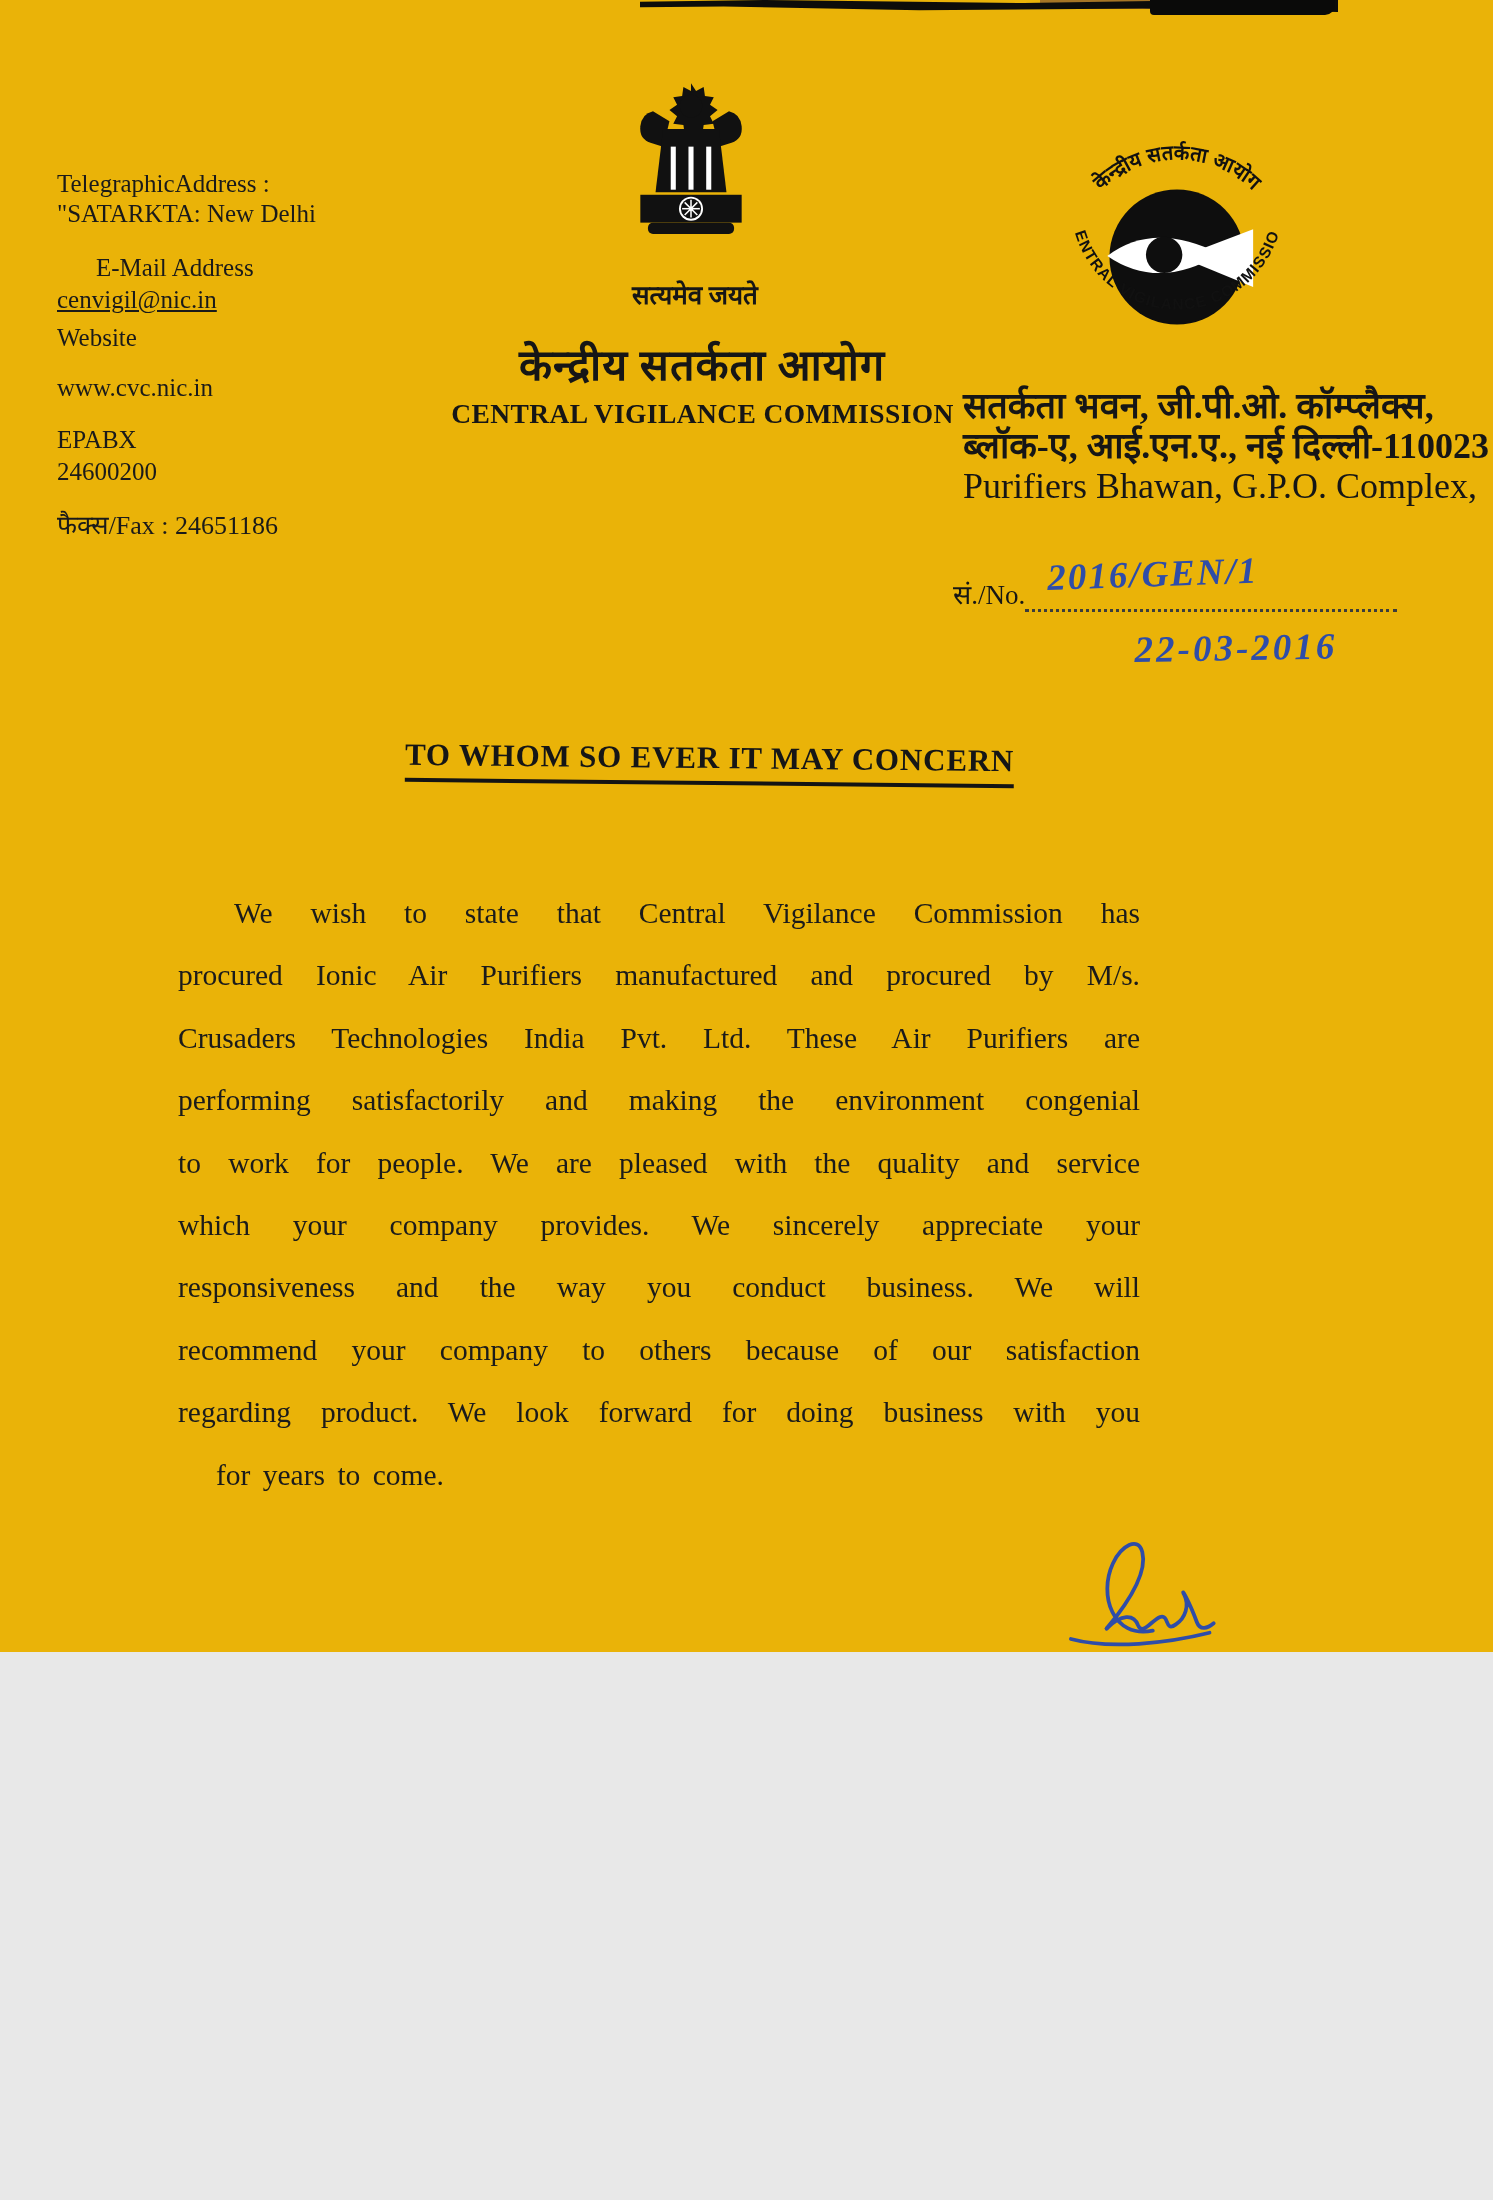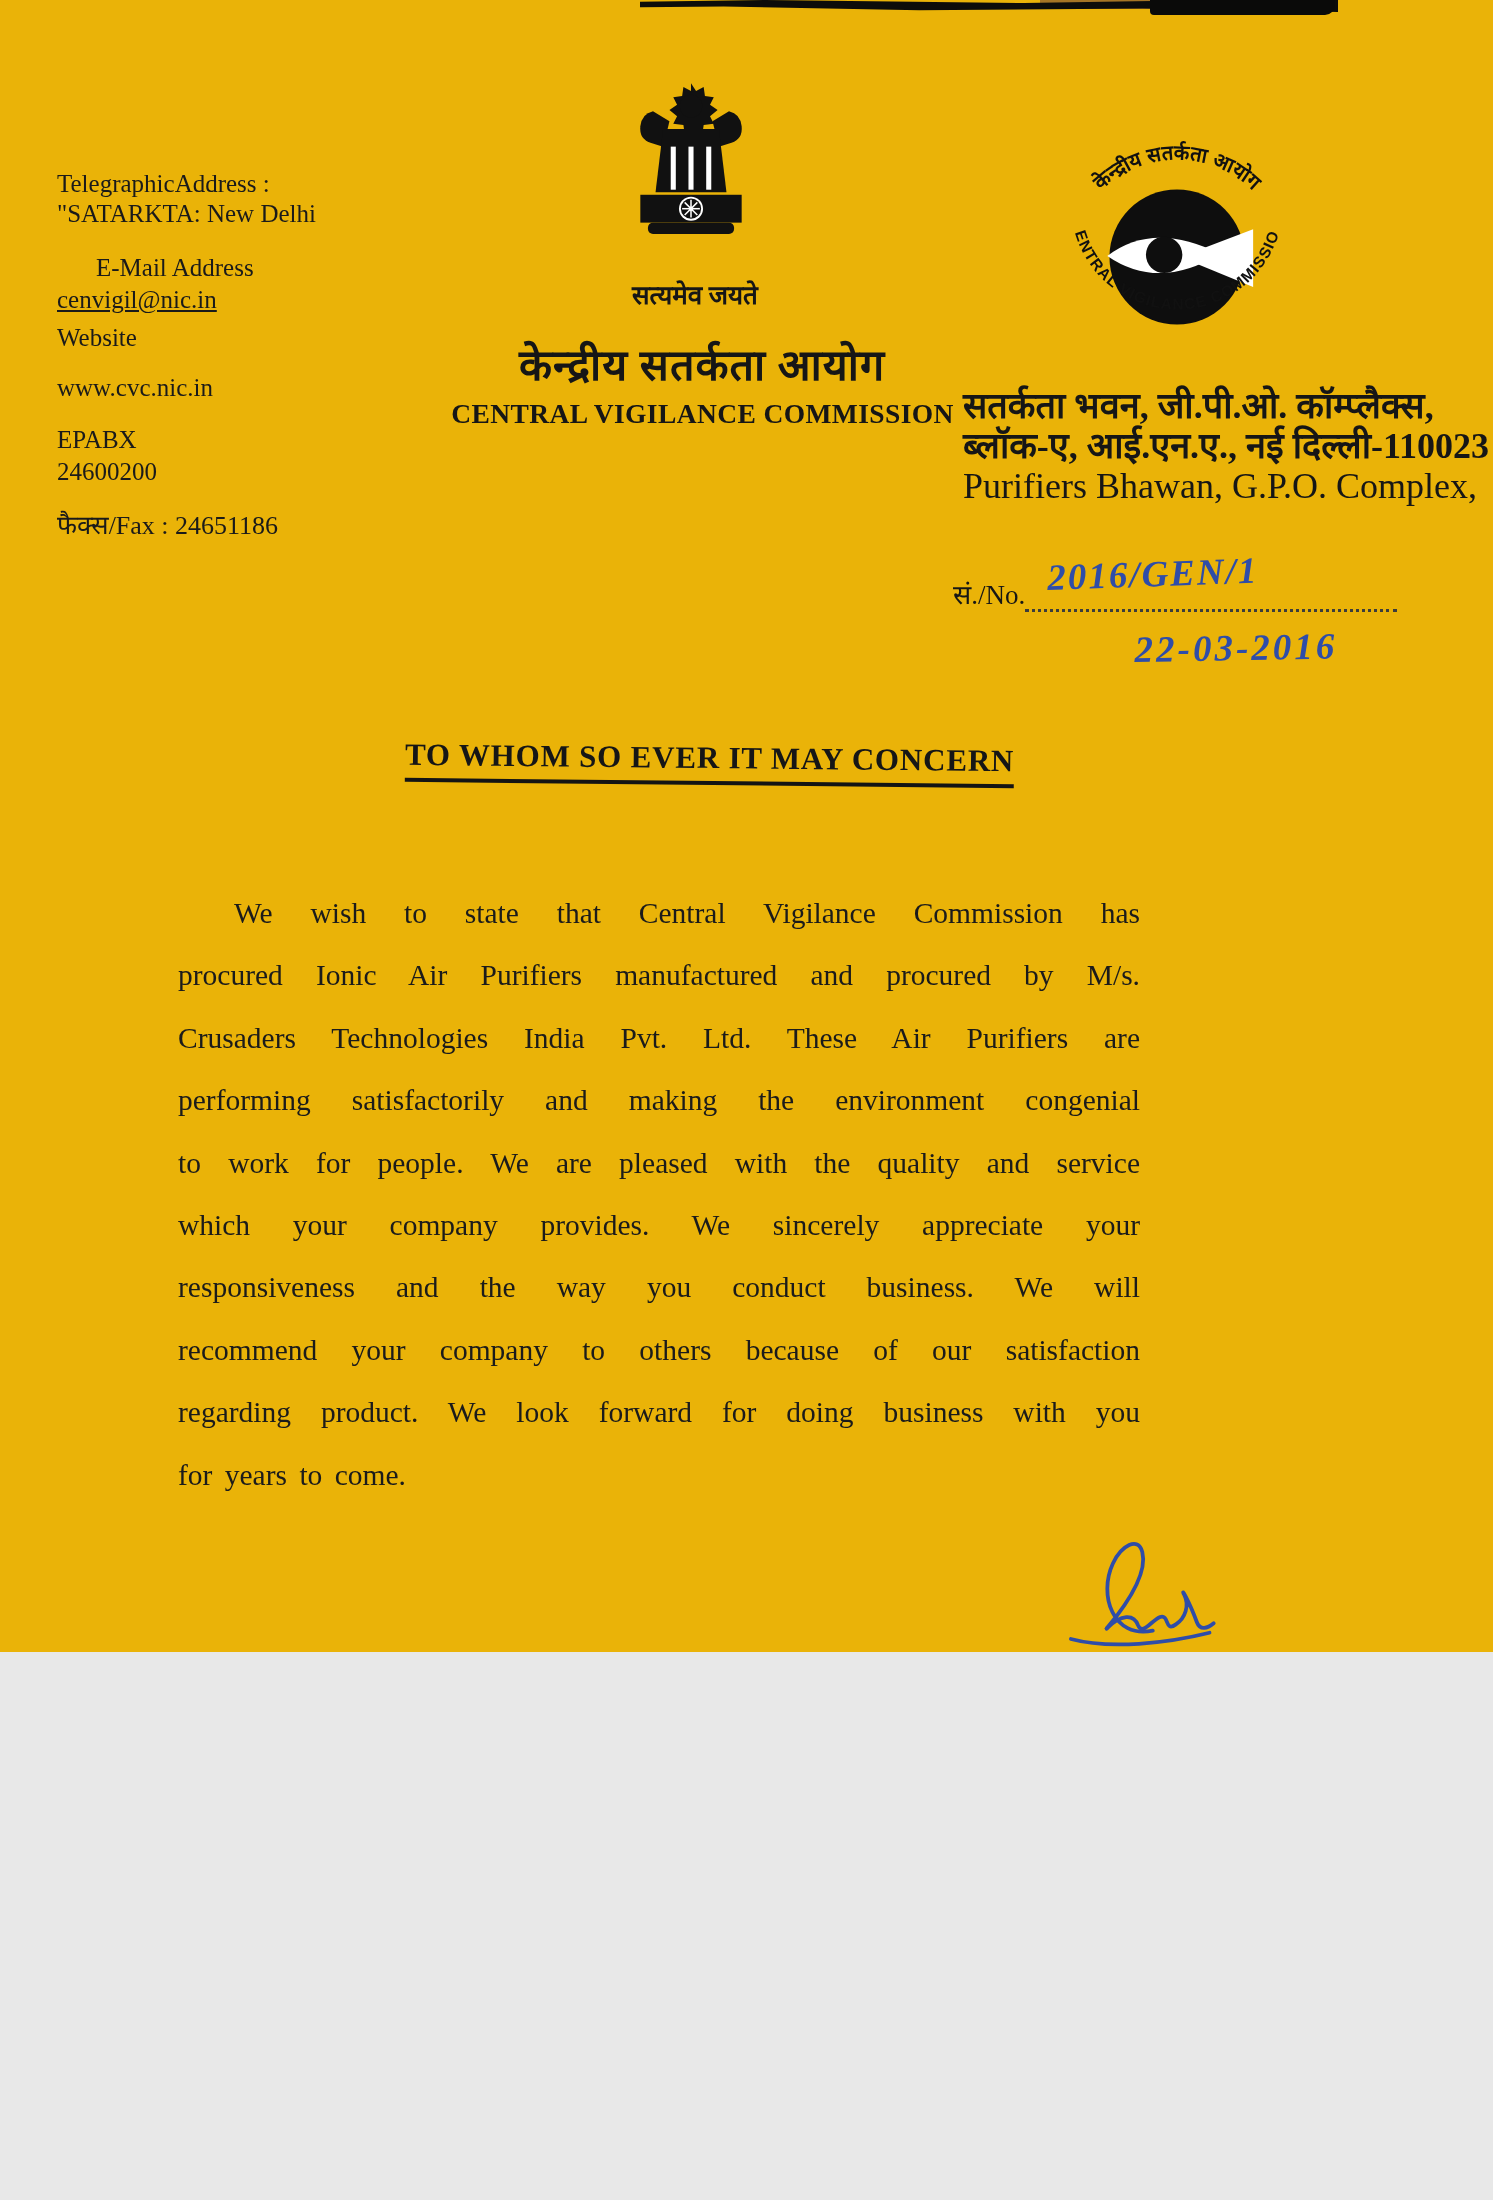--- a/index.html
+++ b/index.html
@@ -36,21 +36,21 @@
 
   
   .subject-wrap { left:370px; top:740px; width:680px; text-align:center; }
   .subject { display:inline-block; font-size:31px; font-weight:bold; letter-spacing:.8px;
     border-bottom:4px solid #141414; padding-bottom:5px; transform:rotate(.6deg); }
 
   
   .body-block { left:178px; top:882px; width:962px; font-size:29.5px; color:#1b1b1b; }
   .body-line { height:62.4px; line-height:62.4px; text-align:justify; text-align-last:justify; word-spacing:5px; white-space:nowrap; }
   .body-line.first { padding-left:56px; }
-  .body-line.last { text-align-last:left; white-space:normal; }
+  .body-line.last { text-align-last:left; white-space:normal;margin-left:38px; }
 
   
   .sig-block { left:700px; top:1644px; width:505px; text-align:right; font-size:30px; font-weight:bold; line-height:39px; }
   .sig-svg { left:1052px; top:1534px; }
 
   .bottom-mark { left:730px; top:1843px; width:9px; height:5px; background:#9b9b9b; border-radius:2px; }
 </style>
 </head>
 <body>
 

